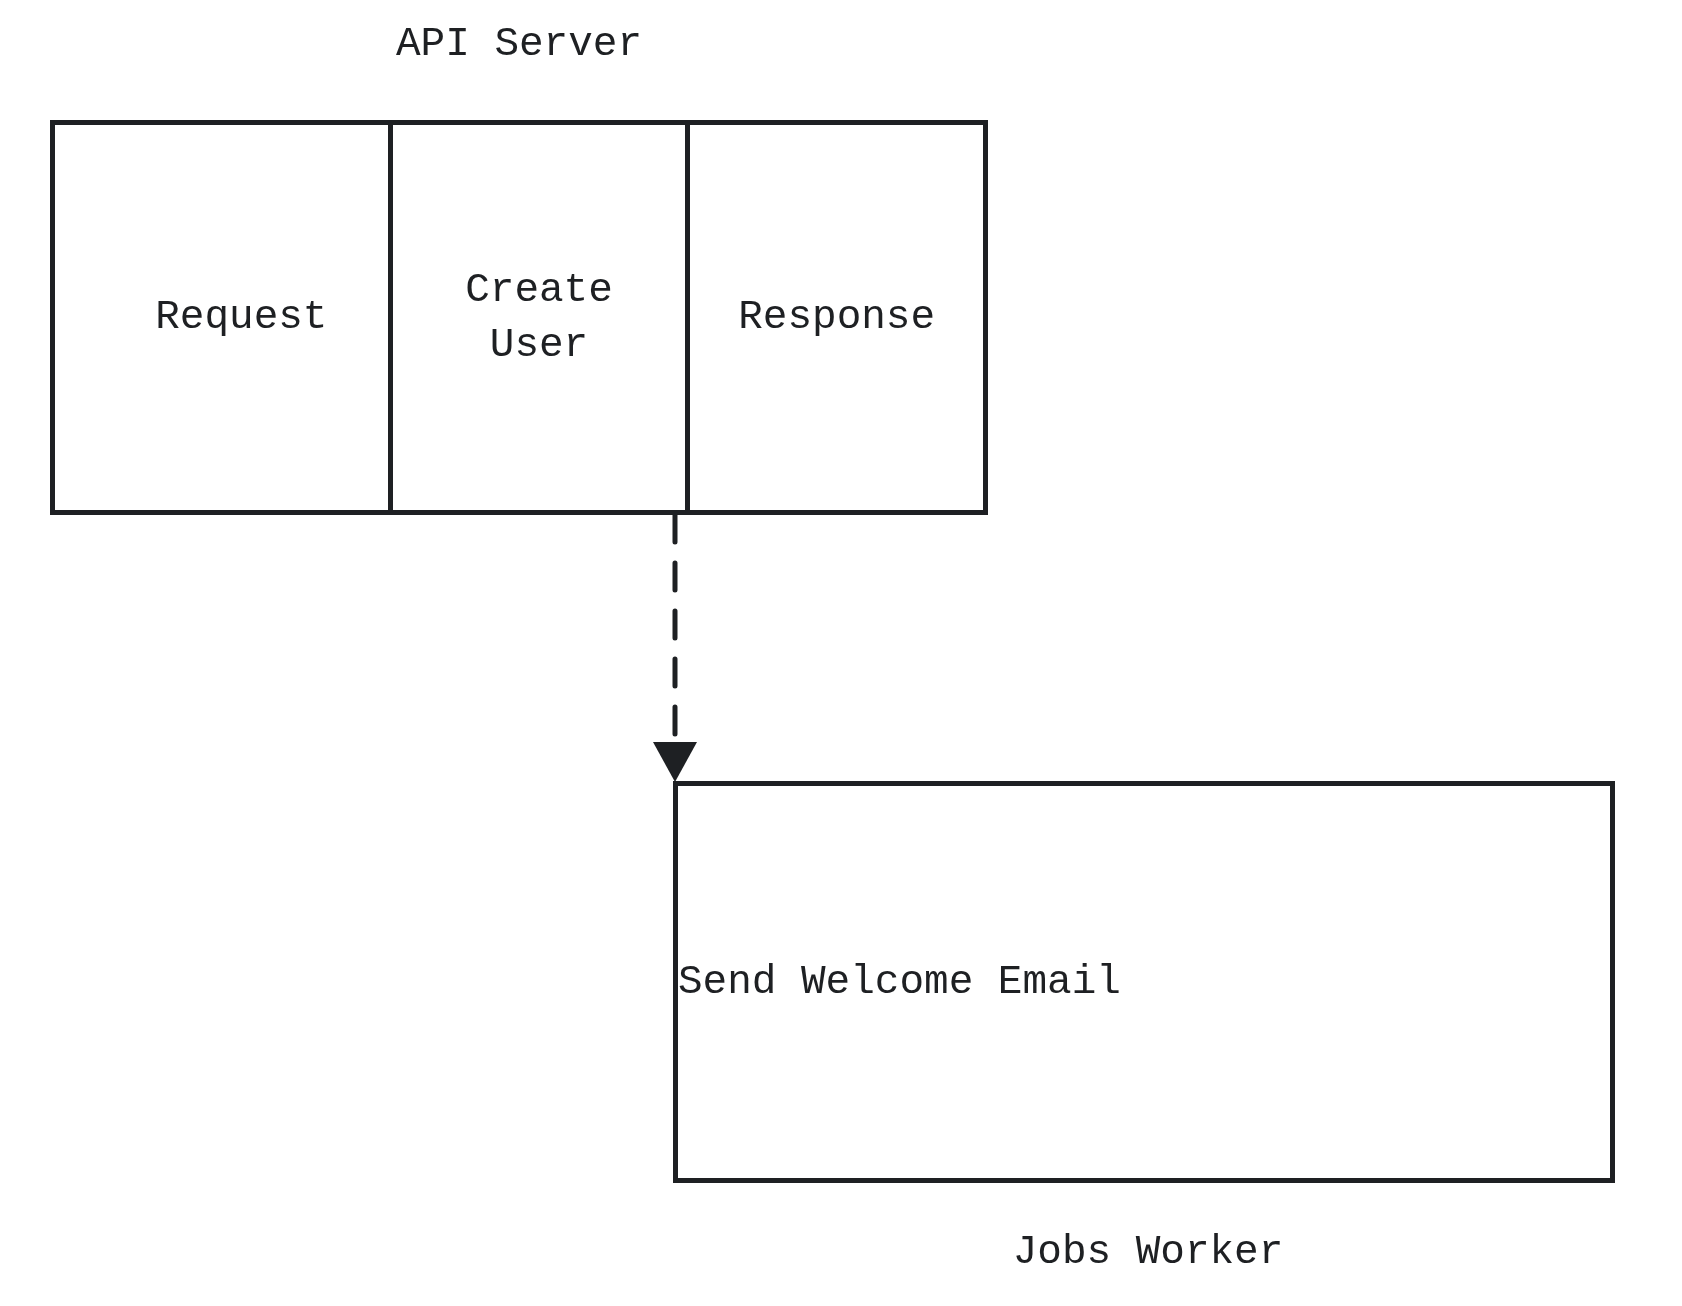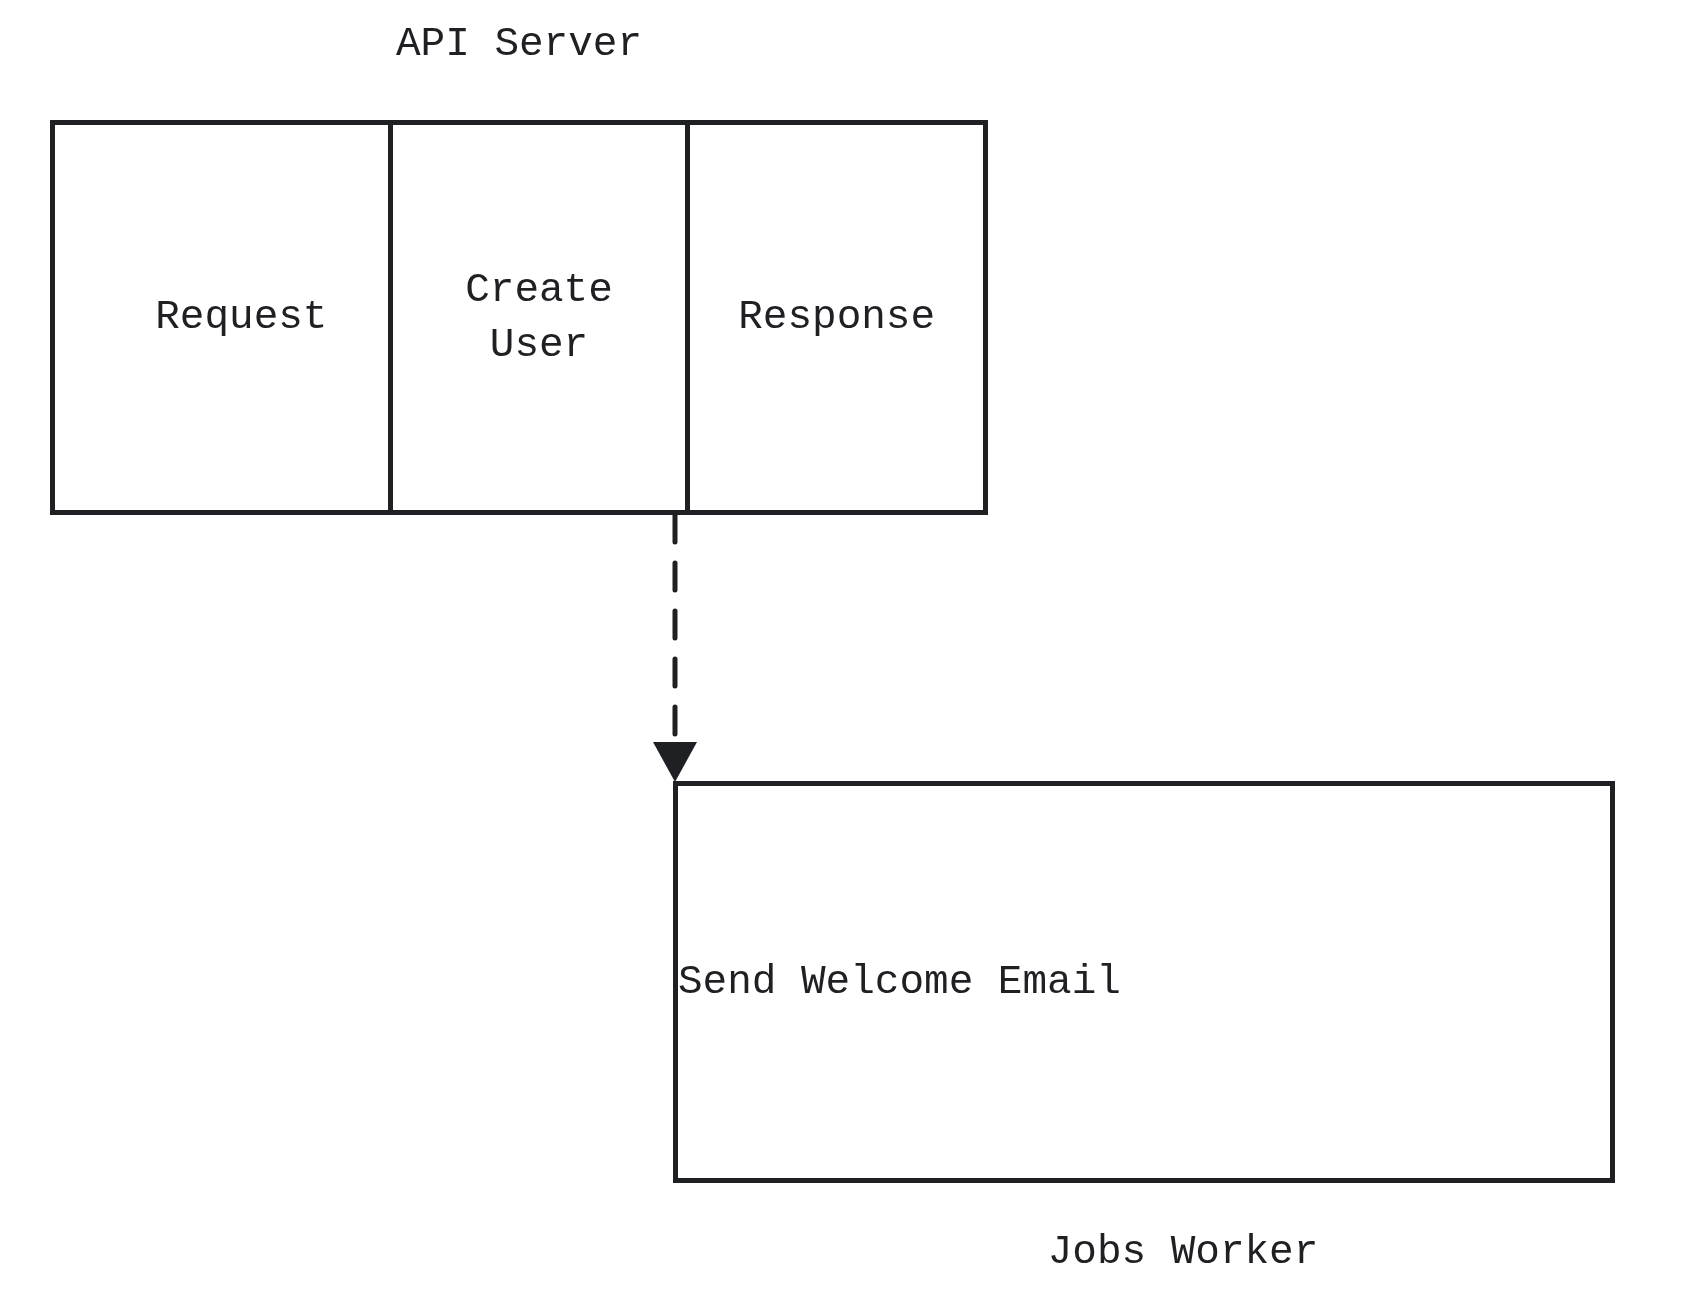--- a/index.html
+++ b/index.html
@@ -26,21 +26,21 @@
     font-size: 41px;
     line-height: 1.2;
     color: var(--ink);
   }
   .api-title {
     left: 50px;
     top: 20px;
     width: 938px;
   }
   .jobs-title {
-    left: 712px;
+    left: 677px;
     top: 1228px;
     width: 942px;
   }
   .pipeline {
     position: absolute;
     left: 50px;
     top: 120px;
     width: 938px;
     height: 395px;
     border: 5px solid var(--ink);

